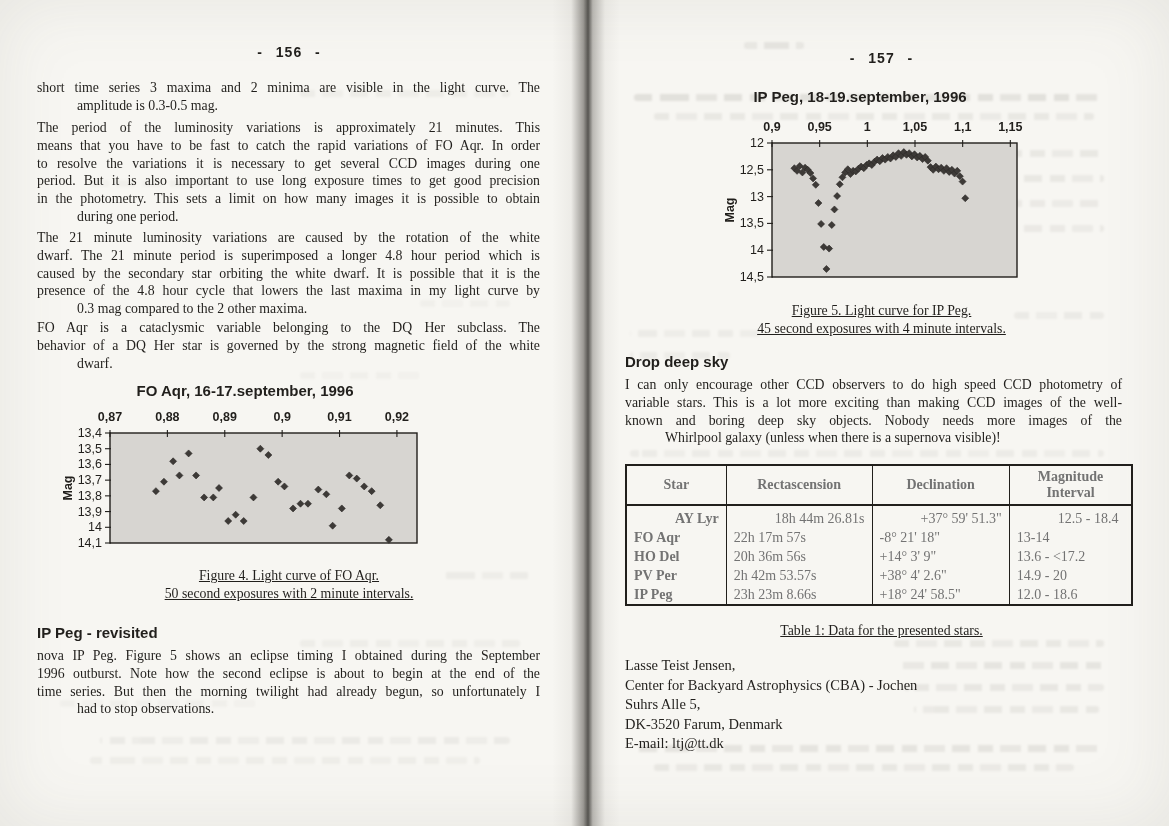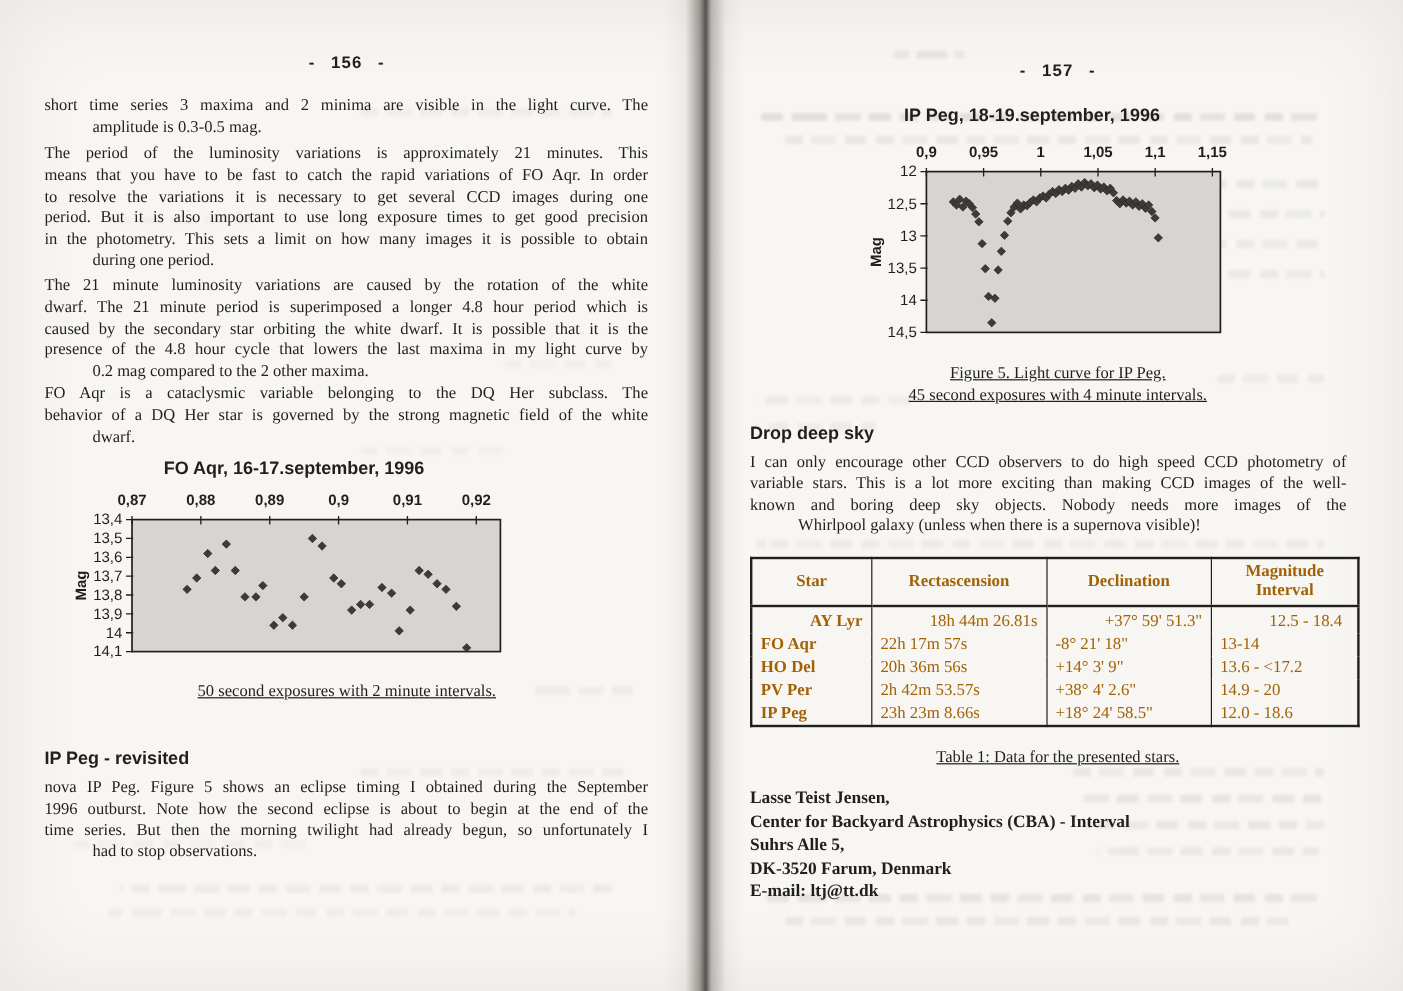--- a/index.html
+++ b/index.html
@@ -24,28 +24,28 @@
   .para .line.last{text-align-last:left;margin-left:40px;}
   .heading{position:absolute;left:37px;font-family:"Liberation Sans","DejaVu Sans",sans-serif;
      font-weight:bold;font-size:15px;z-index:2;}
   .page-right .heading{left:31px;}
   .fig-title{position:absolute;text-align:center;font-family:"Liberation Sans","DejaVu Sans",sans-serif;
      font-weight:bold;font-size:15px;z-index:2;}
   .caption{position:absolute;left:0;width:100%;text-align:center;font-size:13.8px;line-height:18px;z-index:2;text-decoration:underline;}
   .chart{position:absolute;z-index:2;}
   .tbl-wrap{position:absolute;z-index:2;}
   table.star-table{border-collapse:collapse;border:2px solid #211f1c;
-     font-family:"Liberation Serif","DejaVu Serif",serif;font-size:14px;color:#a16207;}
+     font-family:"Liberation Serif","DejaVu Serif",serif;font-size:14px;color:#737373;}
   table.star-table th{border-left:1.5px solid #211f1c;border-right:1.5px solid #211f1c;
      border-bottom:2px solid #211f1c;font-weight:bold;text-align:center;padding:3px 4px;line-height:16px;}
   table.star-table td{border-left:1.5px solid #211f1c;border-right:1.5px solid #211f1c;
      padding:0 7px;height:19px;line-height:19px;white-space:nowrap;}
   table.star-table td.star{font-weight:bold;}
   table.star-table tr.first td{padding-top:3px;padding-left:48px;}
-  .sig{position:absolute;left:31px;font-weight:bold;font-size:14.5px;line-height:19.5px;z-index:2;}
+  .sig{position:absolute;left:31px;font-weight:normal;font-size:14.5px;line-height:19.5px;z-index:2;}
   .bleed{position:absolute;height:7px;border-radius:3px;filter:blur(1.3px);z-index:1;
      background:repeating-linear-gradient(90deg,
        rgba(122,118,110,0.55) 0 15px,rgba(122,118,110,0) 15px 22px,
        rgba(122,118,110,0.45) 22px 43px,rgba(122,118,110,0) 43px 50px,
        rgba(122,118,110,0.55) 50px 68px,rgba(122,118,110,0) 68px 76px);}
 </style>
 </head>
 <body>
 
 <div class="scan">
@@ -63,21 +63,21 @@
         <div class="line">to resolve the variations it is necessary to get several CCD images during one</div>
         <div class="line">period. But it is also important to use long exposure times to get good precision</div>
         <div class="line">in the photometry. This sets a limit on how many images it is possible to obtain</div>
         <div class="line last">during one period.</div>
       </div>
     <div class="para" style="top:229px">
         <div class="line">The 21 minute luminosity variations are caused by the rotation of the white</div>
         <div class="line">dwarf. The 21 minute period is superimposed a longer 4.8 hour period which is</div>
         <div class="line">caused by the secondary star orbiting the white dwarf. It is possible that it is the</div>
         <div class="line">presence of the 4.8 hour cycle that lowers the last maxima in my light curve by</div>
-        <div class="line last">0.2 mag compared to the 2 other maxima.</div>
+        <div class="line last">0.3 mag compared to the 2 other maxima.</div>
       </div>
     <div class="para" style="top:319px">
         <div class="line">FO Aqr is a cataclysmic variable belonging to the DQ Her subclass. The</div>
         <div class="line">behavior of a DQ Her star is governed by the strong magnetic field of the white</div>
         <div class="line last">dwarf.</div>
       </div>
 
     <div class="fig-title" style="top:382px;left:60px;width:370px">FO Aqr, 16-17.september, 1996</div>
     <svg id="fo-svg" class="chart" style="left:60px;top:398px" width="370" height="158">
         <rect x="50" y="35" width="307" height="110" fill="#d7d5d1" stroke="#211f1c" stroke-width="1.4"></rect>
@@ -142,20 +142,21 @@
           <path d="M 289.28785046728956 73.92857142857142 L 292.78785046728956 77.42857142857142 L 289.28785046728956 80.92857142857142 L 285.78785046728956 77.42857142857142 Z" fill="#3d3a37" stroke="#2b2926" stroke-width="0.6"></path>
           <path d="M 296.7476635514021 77.07142857142848 L 300.2476635514021 80.57142857142848 L 296.7476635514021 84.07142857142848 L 293.2476635514021 80.57142857142848 Z" fill="#3d3a37" stroke="#2b2926" stroke-width="0.6"></path>
           <path d="M 304.2074766355141 84.92857142857146 L 307.7074766355141 88.42857142857146 L 304.2074766355141 91.92857142857146 L 300.7074766355141 88.42857142857146 Z" fill="#3d3a37" stroke="#2b2926" stroke-width="0.6"></path>
           <path d="M 311.66728971962607 89.64285714285708 L 315.16728971962607 93.14285714285708 L 311.66728971962607 96.64285714285708 L 308.16728971962607 93.14285714285708 Z" fill="#3d3a37" stroke="#2b2926" stroke-width="0.6"></path>
           <path d="M 320.2747663551404 103.7857142857142 L 323.7747663551404 107.2857142857142 L 320.2747663551404 110.7857142857142 L 316.7747663551404 107.2857142857142 Z" fill="#3d3a37" stroke="#2b2926" stroke-width="0.6"></path>
           <path d="M 328.8822429906541 138.35714285714292 L 332.3822429906541 141.85714285714292 L 328.8822429906541 145.35714285714292 L 325.3822429906541 141.85714285714292 Z" fill="#3d3a37" stroke="#2b2926" stroke-width="0.6"></path>
         </g>
       </svg>
 
     <div class="caption" style="top:567px">
+      <div>Figure 4. Light curve of FO Aqr.</div>
       <div>50 second exposures with 2 minute intervals.</div>
     </div>
 
     <div class="heading" style="top:624px">IP Peg - revisited</div>
     <div class="para" style="top:647px">
         <div class="line">nova IP Peg. Figure 5 shows an eclipse timing I obtained during the September</div>
         <div class="line">1996 outburst. Note how the second eclipse is about to begin at the end of the</div>
         <div class="line">time series. But then the morning twilight had already begun, so unfortunately I</div>
         <div class="line last">had to stop observations.</div>
       </div>
@@ -335,21 +336,21 @@
               <td>12.0 - 18.6</td>
             </tr>
           </tbody>
         </table>
     </div>
 
     <div class="caption" style="top:622px">Table 1: Data for the presented stars.</div>
 
     <div class="sig" style="top:656px">
         <div class="line">Lasse Teist Jensen,</div>
-        <div class="line">Center for Backyard Astrophysics (CBA) - Interval</div>
+        <div class="line">Center for Backyard Astrophysics (CBA) - Jochen</div>
         <div class="line">Suhrs Alle 5,</div>
         <div class="line">DK-3520 Farum, Denmark</div>
         <div class="line last">E-mail: ltj@tt.dk</div>
       </div>
   <div class="bleed" style="left: 150px; top: 42px; width: 60px; opacity: 0.24; background-position: 30px 0px;"></div>
       <div class="bleed" style="left: 40px; top: 94px; width: 470px; opacity: 0.3; background-position: 40px 0px;"></div>
       <div class="bleed" style="left: 60px; top: 113px; width: 440px; opacity: 0.2; background-position: 0px 0px;"></div>
       <div class="bleed" style="left: 330px; top: 150px; width: 180px; opacity: 0.2; background-position: 30px 0px;"></div>
       <div class="bleed" style="left: 340px; top: 175px; width: 170px; opacity: 0.2; background-position: 40px 0px;"></div>
       <div class="bleed" style="left: 345px; top: 200px; width: 165px; opacity: 0.18; background-position: 15px 0px;"></div>

